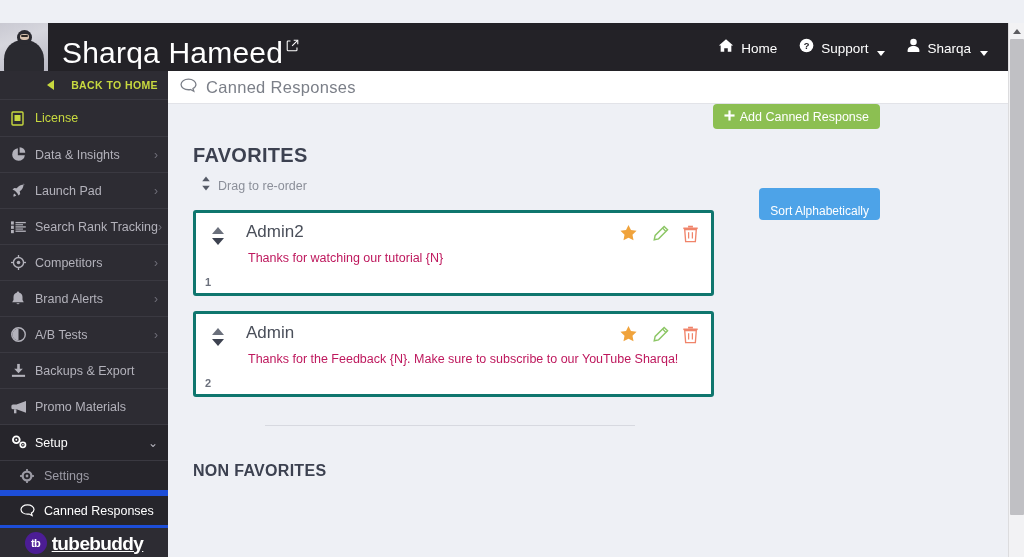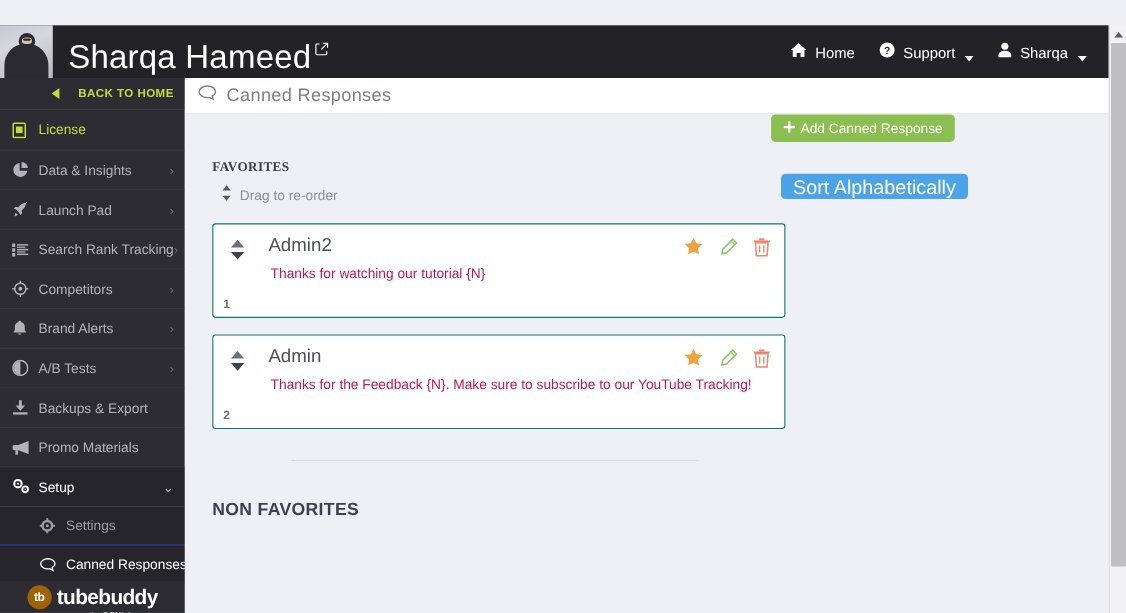--- a/index.html
+++ b/index.html
@@ -116,23 +116,23 @@
     font-size: 10.5px;
     font-weight: bold;
     letter-spacing: .4px;
     background: #2d2c33;
     justify-content: flex-end;
   }
   #row-license { color: #c8d93f; height: 37px; }
   .side-sub {
     background: #26252b;
     color: #9c9ba5;
-    padding-left: 36px;
+    padding-left: 20px;
     height: 35px;
-    border-bottom: 1px solid #1d4ed8;
+    border-bottom: 6px solid #1d4ed8;
   }
   .side-active {
     background: #26252b;
     color: #ffffff;
   }
   .side-active::after {
     content: "";
     position: absolute;
     right: -9px; top: 50%;
     transform: translateY(-50%);
@@ -147,28 +147,28 @@
   #side-logo {
     position: absolute; bottom: 0; left: 0;
     width: 168px; height: 52px;
     background: #2d2c33;
     display: flex; flex-direction: column;
     align-items: center; justify-content: center;
   }
   #side-logo .lg-row { display: flex; align-items: center; gap: 5px; }
   #tb-badge {
     width: 22px; height: 22px; border-radius: 50%;
-    background: #a16207;
+    background: #4c1d95;
     color: #fff; font-size: 11px; font-weight: bold;
     display: flex; align-items: center; justify-content: center;
     letter-spacing: -.5px;
   }
   #tb-word {
     color: #ffffff; font-size: 19px; font-weight: bold;
-    letter-spacing: -.6px; line-height: 1;
+    letter-spacing: -.6px; line-height: 1; text-decoration: underline;
   }
   #tb-sub {
     color: #ffffff; font-size: 7.5px;
     margin-top: 1px; margin-left: 40px;
     letter-spacing: .2px;
   }
   #tb-sub b { font-weight: bold; }
   #tb-copy { color: #ffffff; font-size: 9px; margin-top: 2px; }
 
   
@@ -188,65 +188,64 @@
   }
   #content-title {
     color: #7b7f88;
     font-size: 16.5px;
     font-weight: 400;
     letter-spacing: .3px;
   }
   #content-body { padding: 10px 0 0 0; position: relative; }
 
   #btn-add {
-    position: absolute; right: 140px; top: 0;
+    position: absolute; right: 128px; top: 0;
     background: #8cbf52;
     color: #ffffff;
     border: none; border-radius: 4px;
     height: 25px;
     padding: 0 11px;
     font-size: 12.5px;
     font-family: "Liberation Sans", sans-serif;
     cursor: pointer;
     display: flex; align-items: center; gap: 5px;
     white-space: nowrap;
   }
   #favorites-title {
     margin: 30px 0 0 25px;
     color: #3c4150;
-    font-size: 12px;
+    font-size: 20px;
     font-weight: bold;
     letter-spacing: .3px;
-    font-family: Liberation Serif, serif;
   }
   #reorder-row {
     display: flex; align-items: center;
     margin: 9px 0 0 33px;
     gap: 7px;
   }
   #reorder-label { color: #8b8f99; font-size: 12.5px; }
   #btn-sort {
-    position: absolute; right: 128px; top: 54px;
+    position: absolute; right: 128px; top: 84px;
     background: #4da3e8;
     color: #ffffff;
     border: none; border-radius: 4px;
     height: 23px;
-    padding: 2px 11px;
-    font-size: 18px;
+    padding: 16px 11px;
+    font-size: 12px;
     font-family: "Liberation Sans", sans-serif;
     cursor: pointer;
     white-space: nowrap;
   }
 
   .card {
     position: relative;
     margin: 0 0 0 25px;
     width: 521px;
     background: #ffffff;
-    border: 1px solid #0f766e;
+    border: 3px solid #0f766e;
     border-radius: 3px;
     height: 86px;
     margin-top: 15px;
   }
   .card-arrows {
     position: absolute; left: 16px; top: 14px;
     display: flex; flex-direction: column; gap: 4px;
   }
   .tri-up {
     width: 0; height: 0;
@@ -594,21 +593,21 @@
               </svg></span>
         </div>
       </div>
 
       <div class="card">
         <div class="card-arrows">
           <div class="tri-up"></div>
           <div class="tri-down"></div>
         </div>
         <div class="card-title">Admin</div>
-        <div class="card-text">Thanks for the Feedback {N}. Make sure to subscribe to our YouTube Tracking!</div>
+        <div class="card-text">Thanks for the Feedback {N}. Make sure to subscribe to our YouTube Sharqa!</div>
         <div class="card-index">2</div>
         <div class="card-actions">
           <span><svg width="19" height="19" viewBox="0 0 20 20">
                 <path d="M10 1l2.6 5.4 5.9.8-4.3 4.1 1.1 5.9L10 14.4 4.7 17.2l1.1-5.9L1.5 7.2l5.9-.8z" fill="#f0a33c"></path>
               </svg></span>
           <span><svg width="18" height="18" viewBox="0 0 20 20">
                 <path d="M14.6 1.6l3.8 3.8-10 10-4.8 1 1-4.8z" fill="none" stroke="#8cc665" stroke-width="1.6"></path>
                 <path d="M12.8 3.4l3.8 3.8" stroke="#8cc665" stroke-width="1.4"></path>
               </svg></span>
           <span><svg width="17" height="18" viewBox="0 0 18 20">

